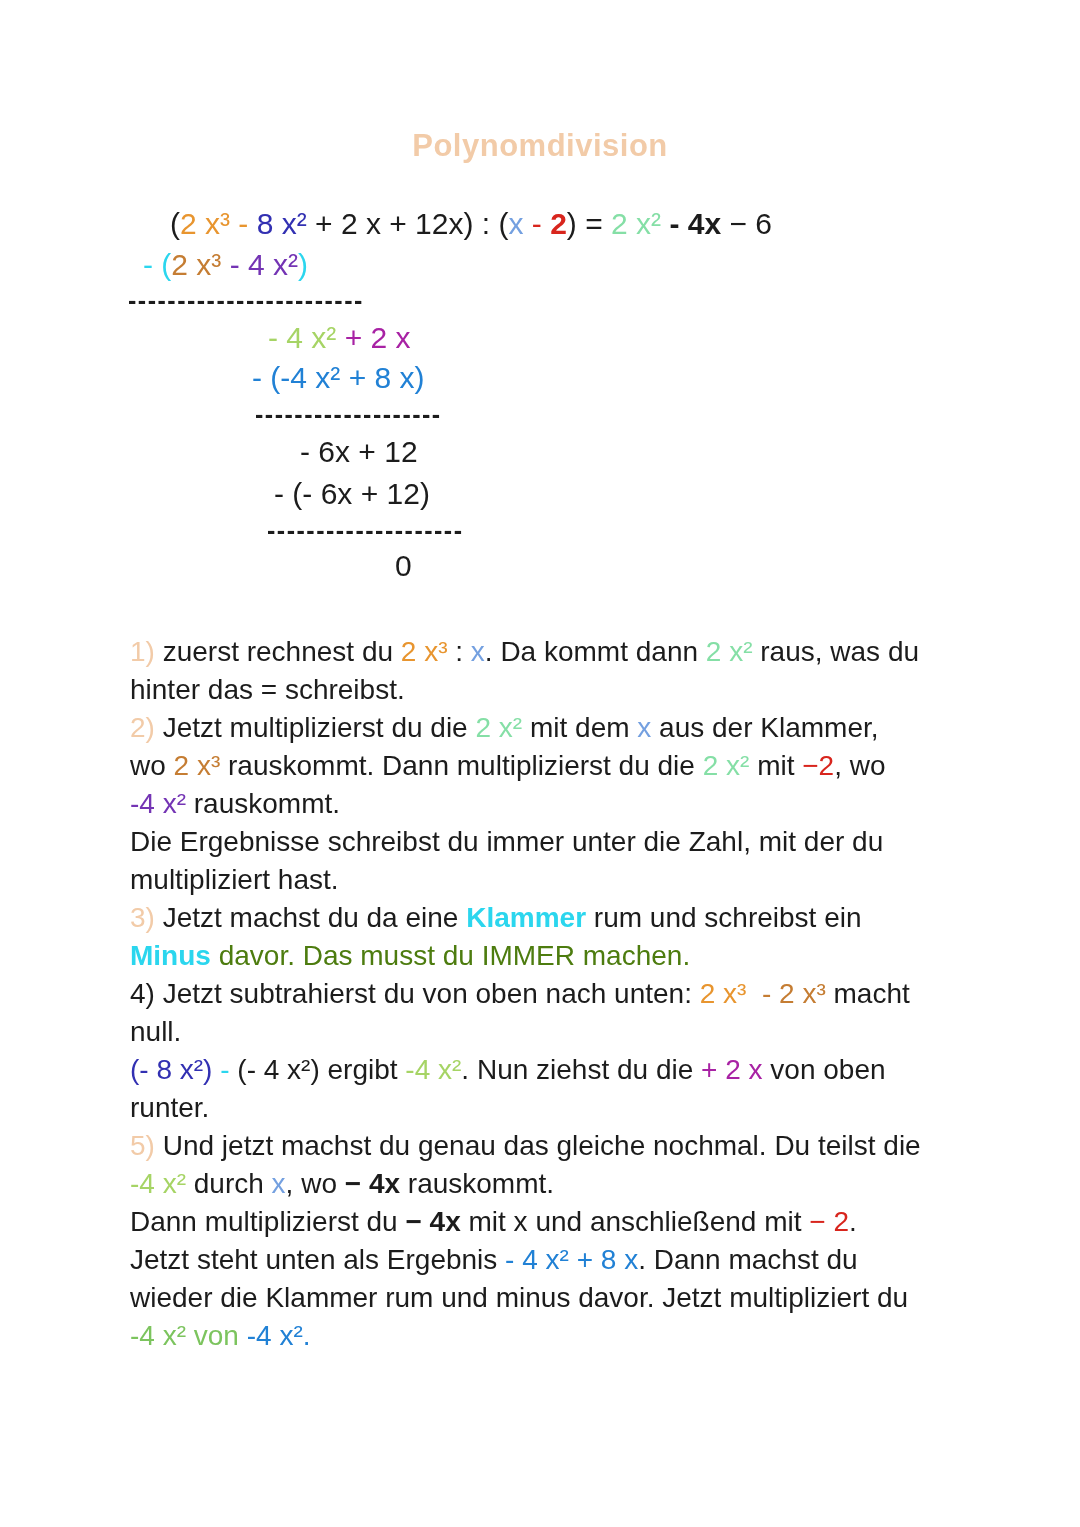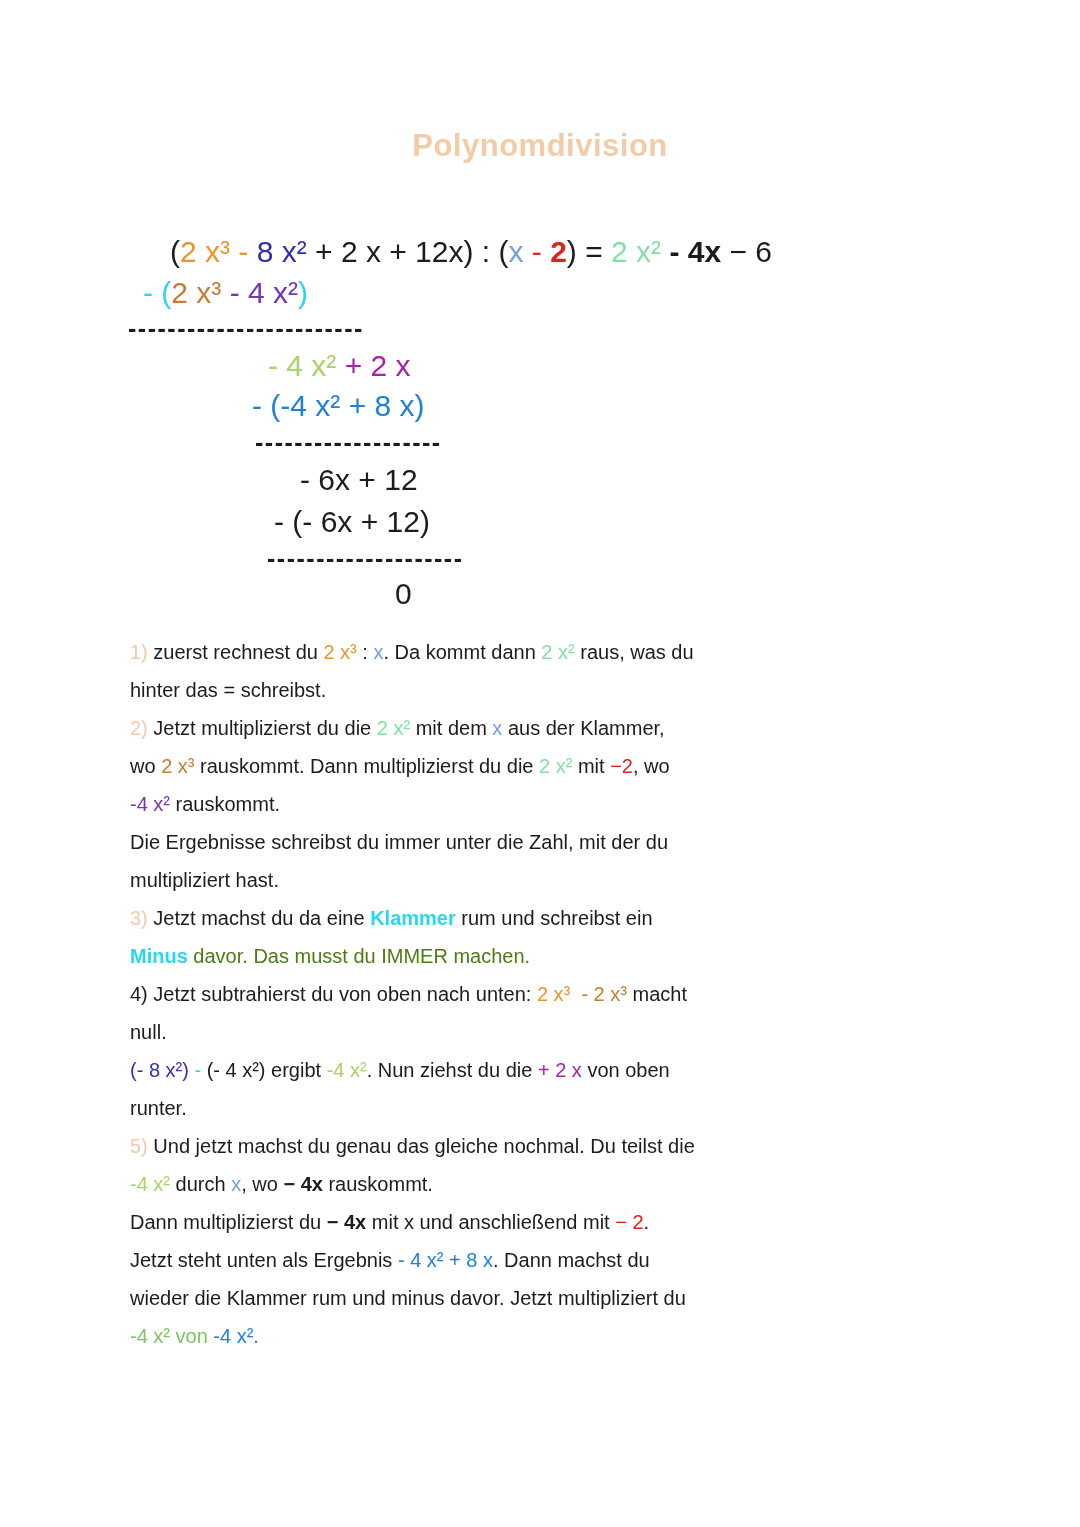--- a/index.html
+++ b/index.html
@@ -21,36 +21,35 @@
     font-size:31px;
     font-weight:700;
     letter-spacing:0.5px;
   }
   .work .line{
     position:absolute;
     white-space:pre;
     font-size:30px;
     line-height:36px;
     color:#1c1c1c;
-    margin-top:28px;
   }
   .work .dashline{
     font-weight:700;
     font-size:25px;
     letter-spacing:1.5px;
   }
   .explain{
     position:absolute;
     left:130px;
     top:633px;
     width:840px;
   }
   .explain .line{
     white-space:pre;
-    font-size:20px;
+    font-size:28px;
     line-height:38px;
     height:38px;
     color:#1c1c1c;
   }
 </style>
 </head>
 <body>
 
 <div class="page">
   <h1 class="title" style="color: rgb(242, 203, 168);">Polynomdivision</h1>

